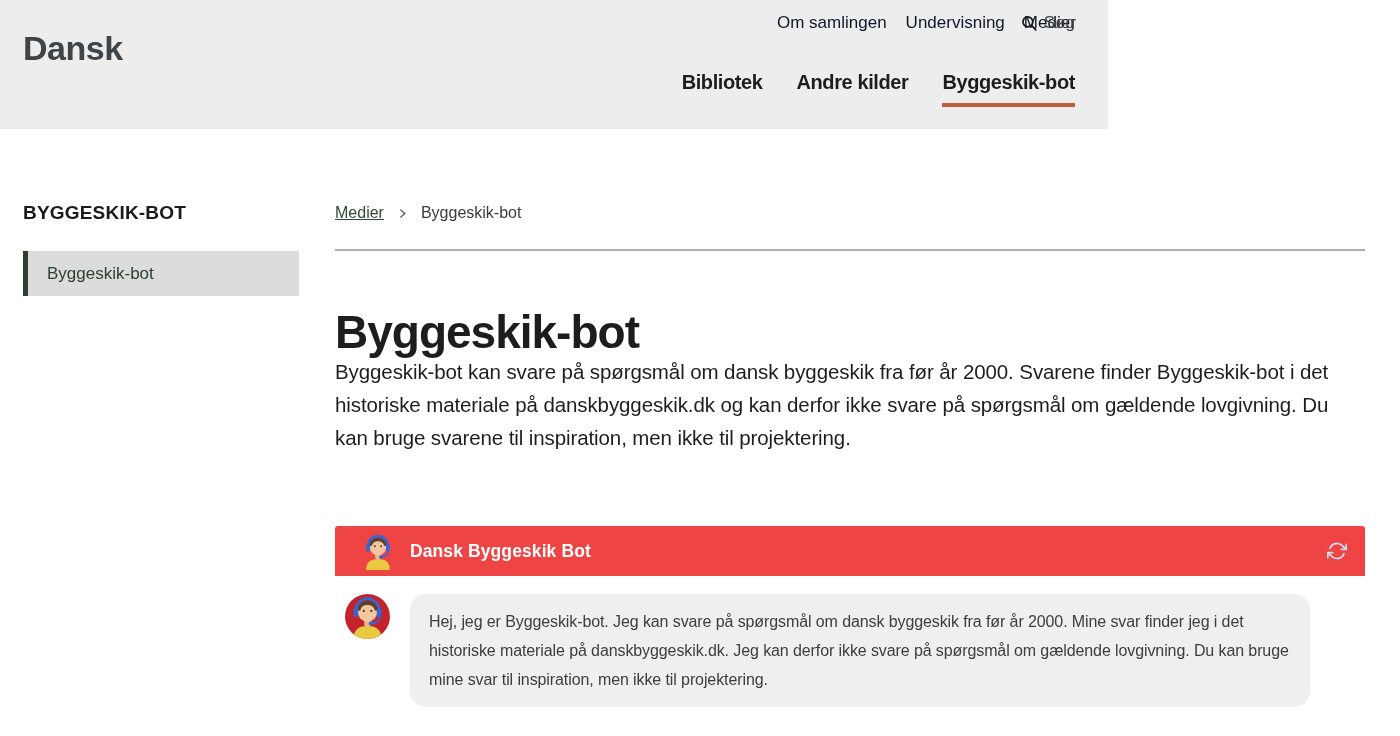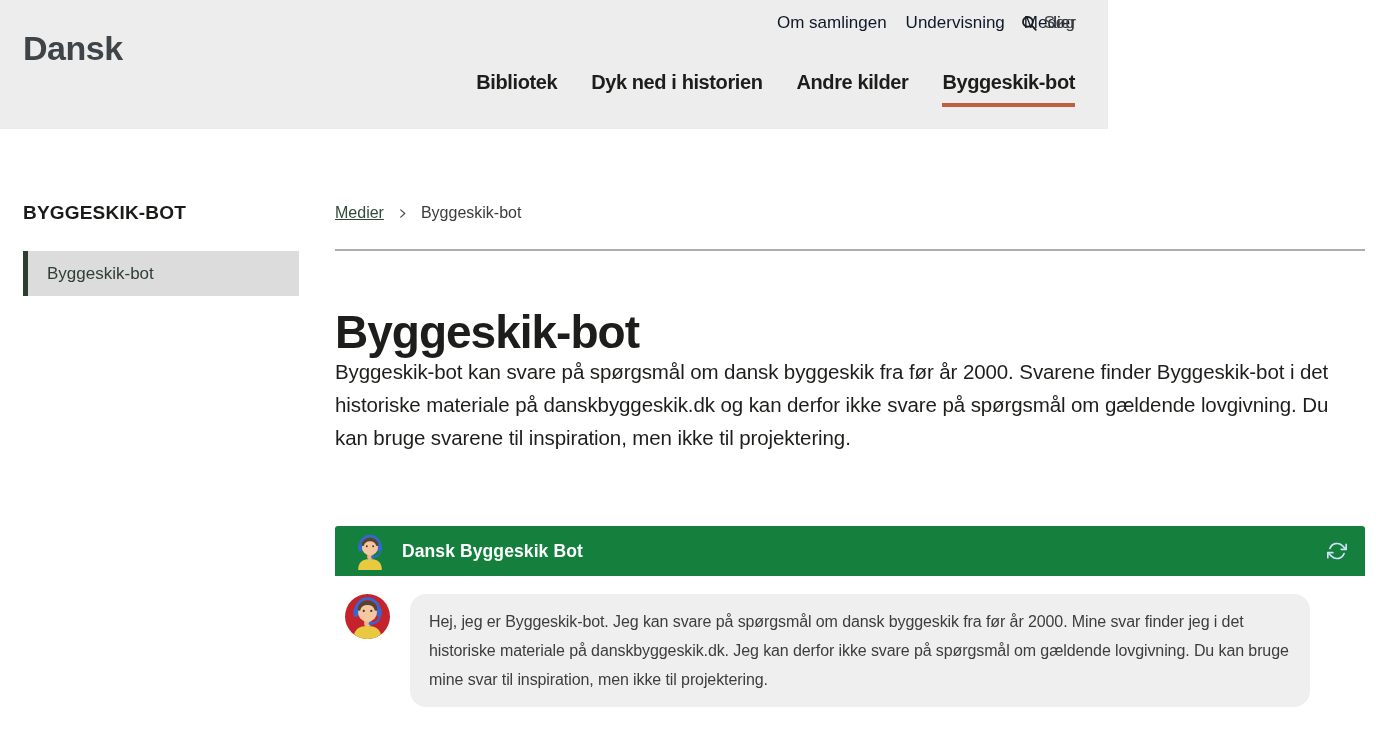--- a/index.html
+++ b/index.html
@@ -76,24 +76,24 @@
     line-height:1; color:#1d1d1b;
   }
   .intro {
     font-size:20.5px; line-height:33px; letter-spacing:-0.1px;
     color:#1e1e1c; width:1016px;
   }
 
   
   .chat { margin-top:72px; width:1030px; }
   .chat-header {
-    height:50px; background:#15803d;
+    height:50px; background:#ef4444;
     border-radius:3px 3px 0 0;
     display:flex; align-items:center;
-    padding:0 15px 0 16px;
+    padding:0 15px 0 24px;
   }
   .chat-header-avatar { width:38px; height:38px; flex:none; }
   .chat-title {
     margin-left:13px;
     color:#ffffff; font-weight:bold; font-size:17.5px; letter-spacing:0.1px;
   }
   .chat-refresh {
     margin-left:auto;
     width:26px; height:26px;
     display:flex; align-items:center; justify-content:center;
@@ -153,21 +153,20 @@
       <svg width="18" height="18" viewBox="0 0 24 24" fill="none" stroke="#1d1d1b" stroke-width="2.4" stroke-linecap="round">
         <circle cx="10.5" cy="10.5" r="6.5"></circle>
         <line x1="21" y1="21" x2="15.3" y2="15.3"></line>
       </svg>
     </span>
     <span>Søg</span>
   </a>
 
   <nav class="main-nav">
     <a>Bibliotek</a>
-    <a>Dyk ned i historien</a>
     <a>Andre kilder</a>
     <a class="active">Byggeskik-bot</a>
   </nav>
 </header>
 
 <aside class="sidebar">
   <div class="sidebar-heading">BYGGESKIK-BOT</div>
   <div class="sidebar-item">
     <span>Byggeskik-bot</span>
   </div>

